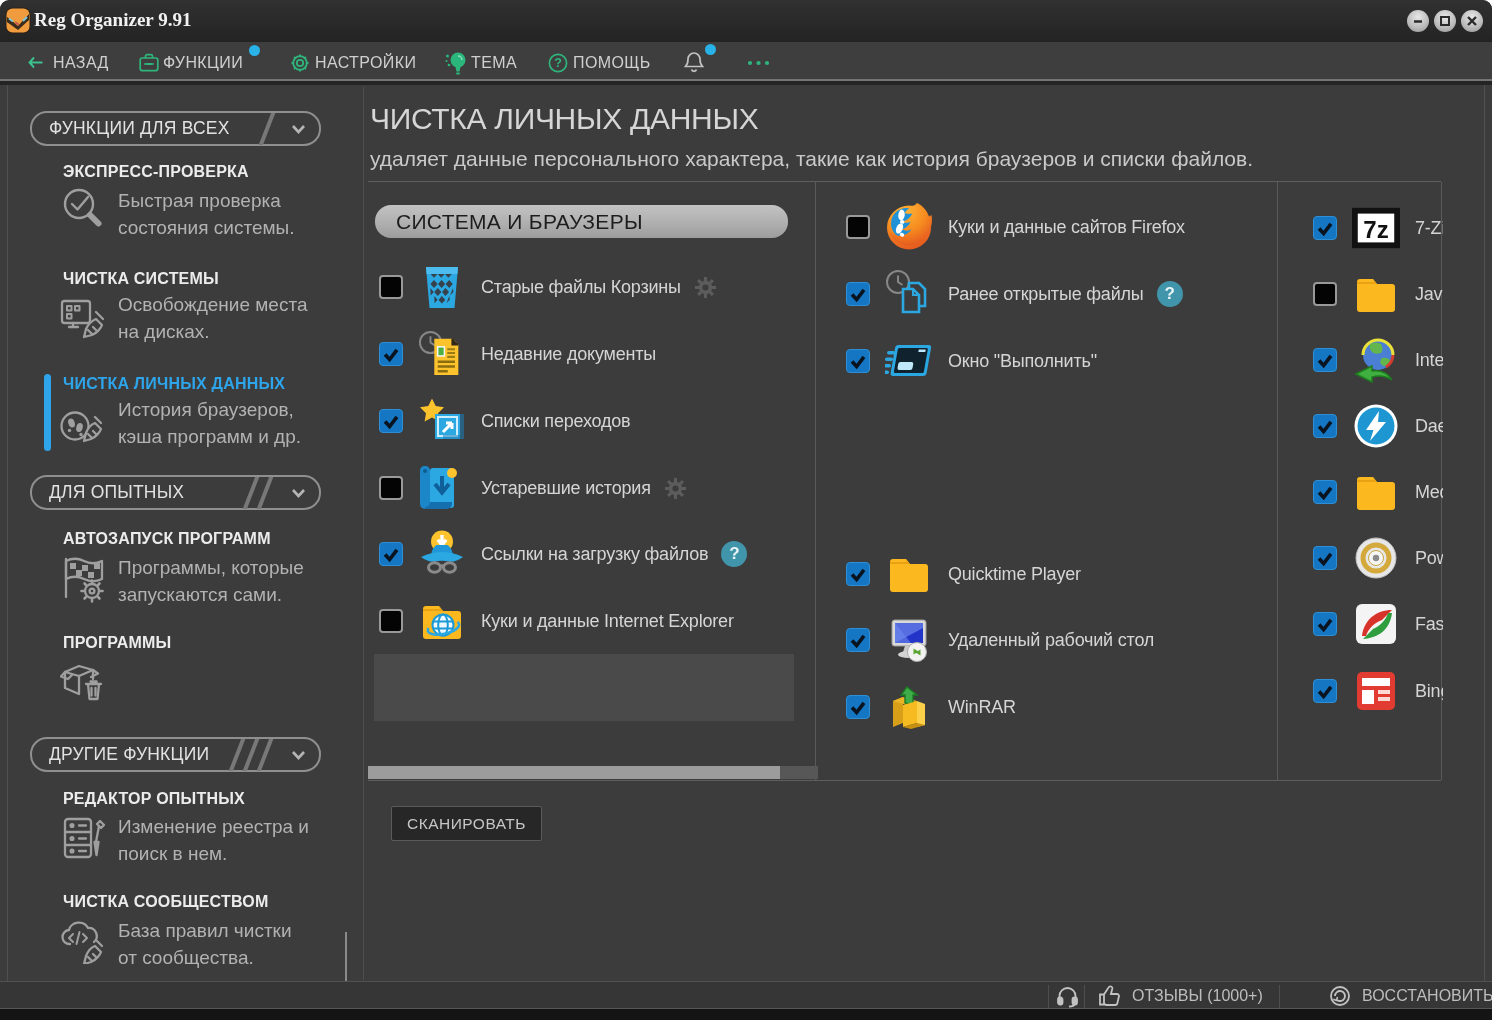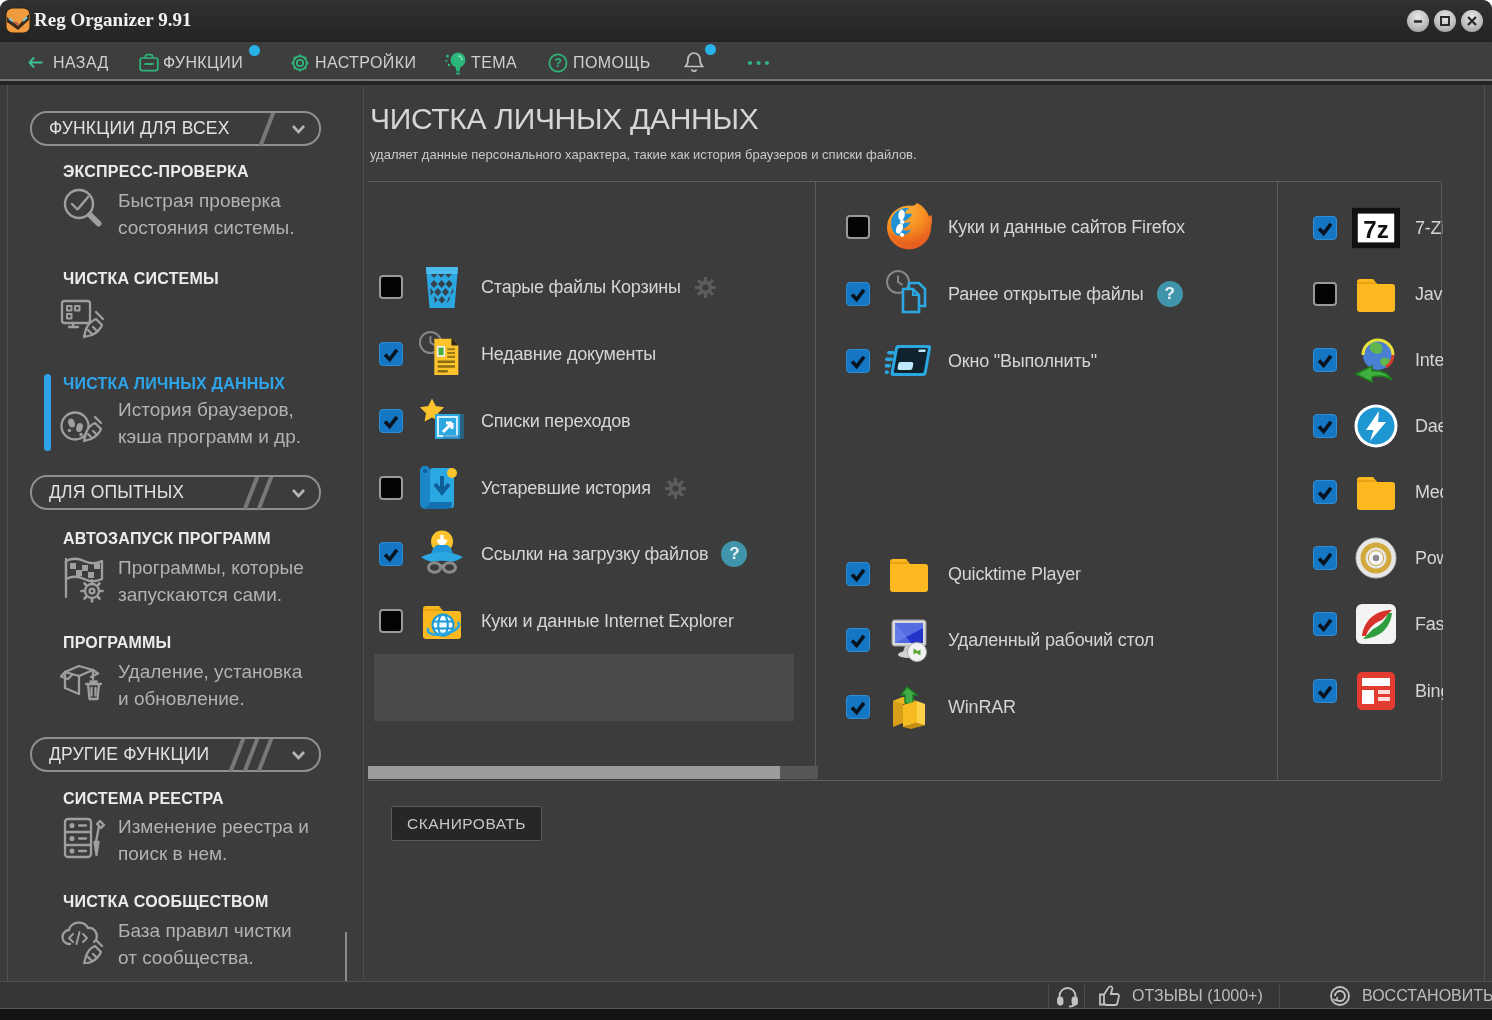--- a/index.html
+++ b/index.html
@@ -15,21 +15,21 @@
 #side{position:absolute;left:0;top:87px;width:363px;height:893px}
 #vdiv-side{position:absolute;left:363px;top:87px;width:1px;height:893px;background:#4e4e4e}
 .spill{position:absolute;left:30px;width:291px;height:35px;border:2px solid #8f8f8f;border-radius:17px;color:#e2e2e2;font-size:17.5px;letter-spacing:.2px;display:flex;align-items:center;padding-left:17px}
 .sitem-t{position:absolute;font-weight:bold;font-size:16px;color:#ececec;letter-spacing:.2px}
 .sitem-t.act{color:#2ea4ea}
 .sitem-d{position:absolute;font-size:19px;color:#b2b2b2;line-height:26.5px}
 .sicon{position:absolute}
 #actbar{position:absolute;left:44px;top:287px;width:7px;height:77px;border-radius:4px;background:#2ea4ea}
 #main{position:absolute;left:0;top:0;width:1492px;height:1010px}
 #h1{position:absolute;left:370px;top:104px;font-size:30px;font-weight:400;color:#d6d6d6;letter-spacing:-0.3px;line-height:1}
-#sub{position:absolute;left:370px;top:147px;font-size:13px;color:#c9c9c9}
+#sub{position:absolute;left:370px;top:147px;font-size:21px;color:#c9c9c9}
 .hline{position:absolute;background:#5e5e5e;height:1px}
 .vline{position:absolute;background:#5a5a5a;width:1px}
 .pill{position:absolute;height:33px;background:linear-gradient(#c3c3c3,#adadad 60%,#9d9d9d);border-radius:16px;color:#1d1d1d;font-size:21px;display:flex;align-items:center;padding-left:21px;letter-spacing:.3px}
 .row{position:absolute;height:48px;display:flex;align-items:center}
 .row.c3{width:130px;overflow:hidden}
 .cb{width:24px;height:24px;border-radius:4px;flex:0 0 24px}
 .cb.u{background:#040404;border:2px solid #999}
 .cb.c{background:#1577c4;border:1px solid #2f8fd6;display:flex;align-items:center;justify-content:center}
 .ico{width:48px;height:48px;margin-left:15px;flex:0 0 48px;display:flex;align-items:center;justify-content:center}
 .lab{margin-left:15px;font-size:18px;letter-spacing:-0.2px;color:#d5d5d5;white-space:nowrap}
@@ -142,20 +142,21 @@
     <svg class="sicon" style="left:60px;top:210px" width="48" height="46" viewBox="0 0 48 46" fill="none" stroke="#9f9f9f" stroke-width="2.3" stroke-linecap="round" stroke-linejoin="round">
         <rect x="2" y="4" width="28" height="22" rx="2.5"></rect>
         <rect x="7" y="9" width="4.5" height="4.5" stroke-width="2"></rect>
         <rect x="15" y="9" width="4.5" height="4.5" stroke-width="2"></rect>
         <rect x="7" y="17" width="4.5" height="4.5" stroke-width="2"></rect>
         <path d="M13 26 v4 M9 30 h9"></path>
         <path d="M36 15 l7 7"></path>
         <path d="M26 32 c2-5 7-9 10-10 l6 6 c-1 3-5 8-10 10 l-8 2 Z" fill="#3c3c3c"></path>
         <path d="M28 33 l4 4 M33 30 l3 3"></path>
       </svg>
+    <div class="sitem-d" style="left:118px;top:205px">Освобождение места<br>на дисках.</div>
     <div id="actbar"></div>
     <div class="sitem-t act" style="left:63px;top:288px">ЧИСТКА ЛИЧНЫХ ДАННЫХ</div>
     <svg class="sicon" style="left:58px;top:314px" width="50" height="47" viewBox="0 0 50 47" fill="none" stroke="#9f9f9f" stroke-width="2.3" stroke-linecap="round" stroke-linejoin="round">
         <circle cx="17" cy="25" r="13.5"></circle>
         <ellipse cx="13.5" cy="22" rx="3.2" ry="4.6" transform="rotate(-20 13.5 22)" fill="#9f9f9f" stroke="none"></ellipse>
         <circle cx="11.5" cy="29.5" r="1.7" fill="#9f9f9f" stroke="none"></circle>
         <ellipse cx="21.5" cy="26.5" rx="3.2" ry="4.6" transform="rotate(15 21.5 26.5)" fill="#9f9f9f" stroke="none"></ellipse>
         <circle cx="23" cy="33.5" r="1.7" fill="#9f9f9f" stroke="none"></circle>
         <path d="M37 16 l6 6"></path>
         <path d="M28 32 c2-5 6-9 9-10 l6 6 c-1 3-5 8-10 10 l-7 2 Z" fill="#3c3c3c"></path>
@@ -185,28 +186,27 @@
       </svg>
     <div class="sitem-d" style="left:118px;top:468px">Программы, которые<br>запускаются сами.</div>
     <div class="sitem-t" style="left:63px;top:547px">ПРОГРАММЫ</div>
     <svg class="sicon" style="left:60px;top:572px" width="48" height="48" viewBox="0 0 48 48" fill="none" stroke="#9f9f9f" stroke-width="2.3" stroke-linecap="round" stroke-linejoin="round">
         <path d="M5 13 L19 7 L33 11 L19 17 Z"></path>
         <path d="M5 13 V29 L19 35 V17 M33 11 V20"></path>
         <path d="M5 13 L1 17.5 L8 20 L12 16 M33 11 L38 14.5 L31 18"></path>
         <path d="M26 25 h15 M28 25 l1.5 15 h8 l1.5-15 M30.5 22.5 h6 v2.5"></path>
         <path d="M31.5 29 v7.5 M35.5 29 v7.5"></path>
       </svg>
-    <div class="sitem-d" style="left:118px;top:572px">Удаление, установка<br>и обновление.</div>
     <div class="spill" style="top:650px">ДРУГИЕ ФУНКЦИИ
       <svg style="position:absolute;right:3px;top:0" width="110" height="32" viewBox="0 0 110 32">
           <path d="M24 34 L38 -2 M38 34 L52 -2 M52 34 L66 -2" stroke="#787878" stroke-width="4"></path>
           <path d="M87 13 l5.5 6 5.5-6" fill="none" stroke="#b5b5b5" stroke-width="2.6"></path>
         </svg>
     </div>
-    <div class="sitem-t" style="left:63px;top:703px">СИСТЕМА РЕЕСТРА</div>
+    <div class="sitem-t" style="left:63px;top:703px">РЕДАКТОР ОПЫТНЫХ</div>
     <svg class="sicon" style="left:62px;top:728px" width="46" height="48" viewBox="0 0 46 48" fill="none" stroke="#9f9f9f" stroke-width="2.3" stroke-linecap="round" stroke-linejoin="round">
         <rect x="3" y="4" width="26" height="38" rx="3"></rect>
         <path d="M3 17 h26 M3 30 h26"></path>
         <circle cx="10" cy="10.5" r="1.4" fill="#9f9f9f"></circle>
         <path d="M17 10.5 h7"></path>
         <circle cx="10" cy="23.5" r="1.4" fill="#9f9f9f"></circle>
         <path d="M17 23.5 h7"></path>
         <circle cx="10" cy="36" r="1.4" fill="#9f9f9f"></circle>
         <path d="M17 36 h7"></path>
         <path d="M38 6 l4 4 -3 3 -4 -4 Z"></path>
@@ -253,20 +253,21 @@
           </symbol>
       </defs>
     </svg>
     <div id="h1">ЧИСТКА ЛИЧНЫХ ДАННЫХ</div>
     <div id="sub">удаляет данные персонального характера, такие как история браузеров и списки файлов.</div>
     <div class="hline" style="left:368px;top:181px;width:1073px"></div>
     <div class="vline" style="left:815px;top:182px;height:598px"></div>
     <div class="vline" style="left:1277px;top:182px;height:598px"></div>
     <div class="vline" style="left:1441px;top:182px;height:598px"></div>
     <div class="hline" style="left:368px;top:780px;width:1073px"></div>
+    <div class="pill" style="left:375px;top:205px;width:413px">СИСТЕМА И БРАУЗЕРЫ</div>
     <div id="edge-hl"></div>
     <div class="row" style="left:379px;top:263px">
       <div class="cb u"></div>
       <div class="ico">
           <svg width="48" height="48" viewBox="0 0 48 48">
             <path d="M8 4 H40 L36.5 45 H11.5 Z" fill="#2ba7e2"></path>
             <path d="M8 4 H40 L39.4 11 H8.6 Z" fill="#4cbbee"></path>
             <g fill="#35414b">
               <path d="M12.6 11 l3.4 3.8 3.4-3.8 Z M19.8 11 l3.4 3.8 3.4-3.8 Z M27 11 l3.4 3.8 3.4-3.8 Z"></path>
               <path d="M16 17 l3.6 4 -3.6 4 -3.6-4 Z M23.6 17 l3.6 4 -3.6 4 -3.6-4 Z M31.2 17 l3.6 4 -3.6 4 -3.6-4 Z"></path>

